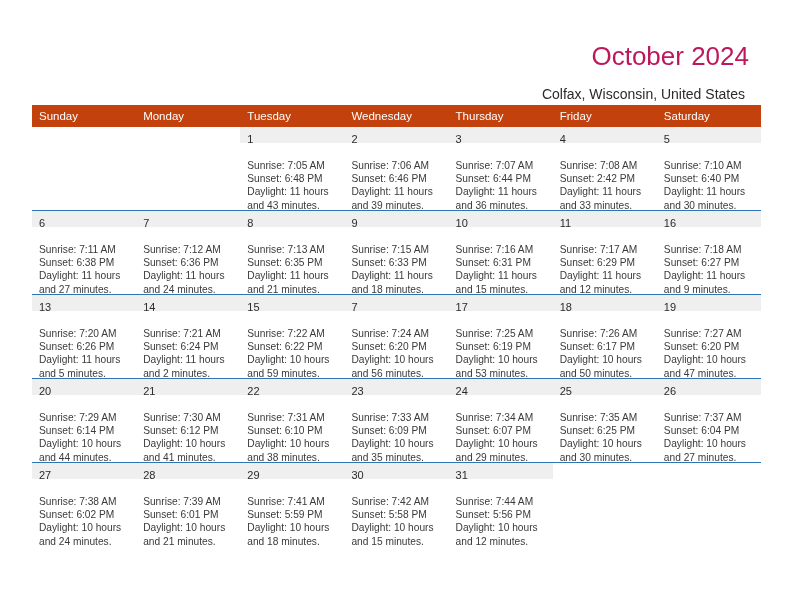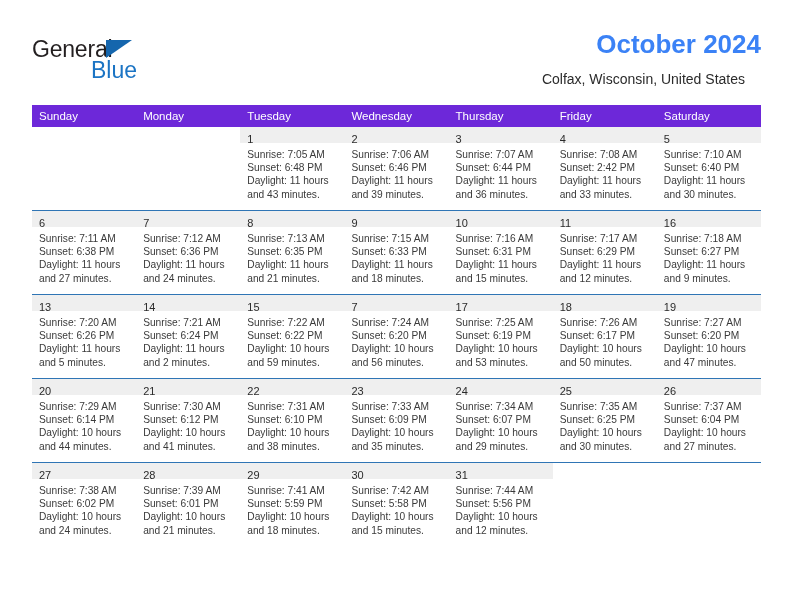--- a/index.html
+++ b/index.html
@@ -68,45 +68,45 @@
   }
 
   .title-block {
     position: absolute;
     right: 0;
     top: 0;
     text-align: right;
   }
   .cal-title {
     font-size: 26px;
-    color: #3b82f6;
+    color: #be185d;
     line-height: 32px;
-    font-weight: bold;
-    margin: 0;
+    font-weight: normal;
+    margin: 12px;
     font-family: "Liberation Sans", sans-serif;
   }
   .cal-subtitle {
     font-size: 14px;
     color: #2b2b2b;
     line-height: 20px;
     margin: 9px 16px 0 0;
     font-family: "Liberation Sans", sans-serif;
   }
 
   
   .calendar {
     position: absolute;
     left: 32px;
     top: 105px;
     width: 729px;
     border-collapse: collapse;
     table-layout: fixed;
   }
   .calendar th {
-    background: #6d28d9;
+    background: #c2410c;
     color: #ffffff;
     font-size: 11.5px;
     font-weight: normal;
     text-align: left;
     padding: 5px 0 5px 7px;
     height: 10px;
     font-family: "Liberation Sans", sans-serif;
   }
   .calendar td {
     vertical-align: top;
@@ -136,41 +136,37 @@
   }
   .daynum {
     font-size: 11px;
     color: #2b2b2b;
     line-height: 13px;
     font-family: "Liberation Sans", sans-serif;
   }
 
   .cell-body {
     padding: 5px 6px 0 7px;
+    margin-top: 11px;
   }
   .cell-line {
     font-size: 10.2px;
     color: #3a3a3a;
     line-height: 13.2px;
     white-space: nowrap;
     font-family: "Liberation Sans", sans-serif;
   }
 </style>
 </head>
 <body>
 
 <div class="page">
 
   <div class="header">
 
-    <div class="logo">
-      <span class="logo-general">General</span>
-      <span class="logo-tri"></span>
-      <span class="logo-blue">Blue</span>
-    </div>
 
     <div class="title-block">
       <h1 class="cal-title">October 2024</h1>
       <div class="cal-subtitle">Colfax, Wisconsin, United States</div>
     </div>
 
   </div>
 
   <table class="calendar">
     <thead>

